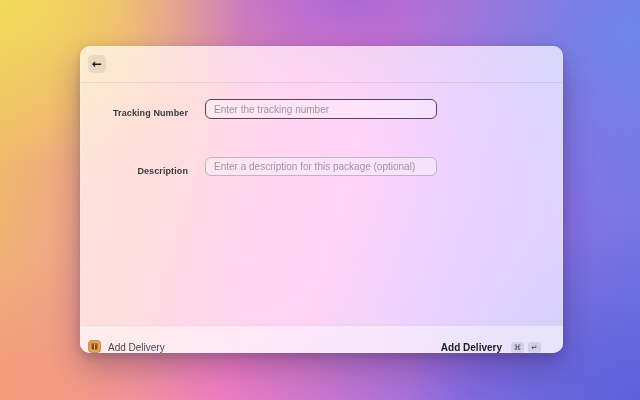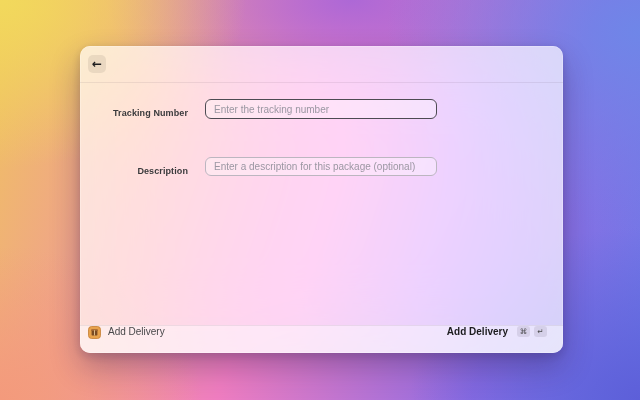--- a/index.html
+++ b/index.html
@@ -66,22 +66,22 @@
   }
   .field-input::placeholder { color: #9b97a2; opacity: 1; }
   .input-focused { border: 1.5px solid #4d4b52; }
   .input-normal  { border: 1px solid #bcb6c0; }
 
   
   .footer {
     position: absolute; left: 0; right: 0; bottom: 0; height: 28px;
     background: rgba(255,255,255,0.42);
     border-top: 1px solid rgba(90,70,90,0.10);
-    display: flex; align-items: flex-start;
-    padding: 0 16px 0 8px;
+    display: flex; align-items: flex-end;
+    padding: 0 22px 0 8px;
   }
   .app-icon { width: 13px; height: 13px; flex: 0 0 auto; display: block; }
   .footer-title { margin-left: 7px; font-size: 10px; color: #48484a; }
   .footer-right { margin-left: auto; display: flex; align-items: center; gap: 4px; }
   .action-label { font-size: 10px; font-weight: bold; color: #1c1c1e; margin-right: 5px; }
   .keycap {
     width: 13px; height: 11px; border-radius: 3px;
     background: rgba(60,50,70,0.11);
     color: #4c4c4e; font-size: 7.5px; line-height: 11px; text-align: center;
     font-family: "DejaVu Sans", sans-serif;

